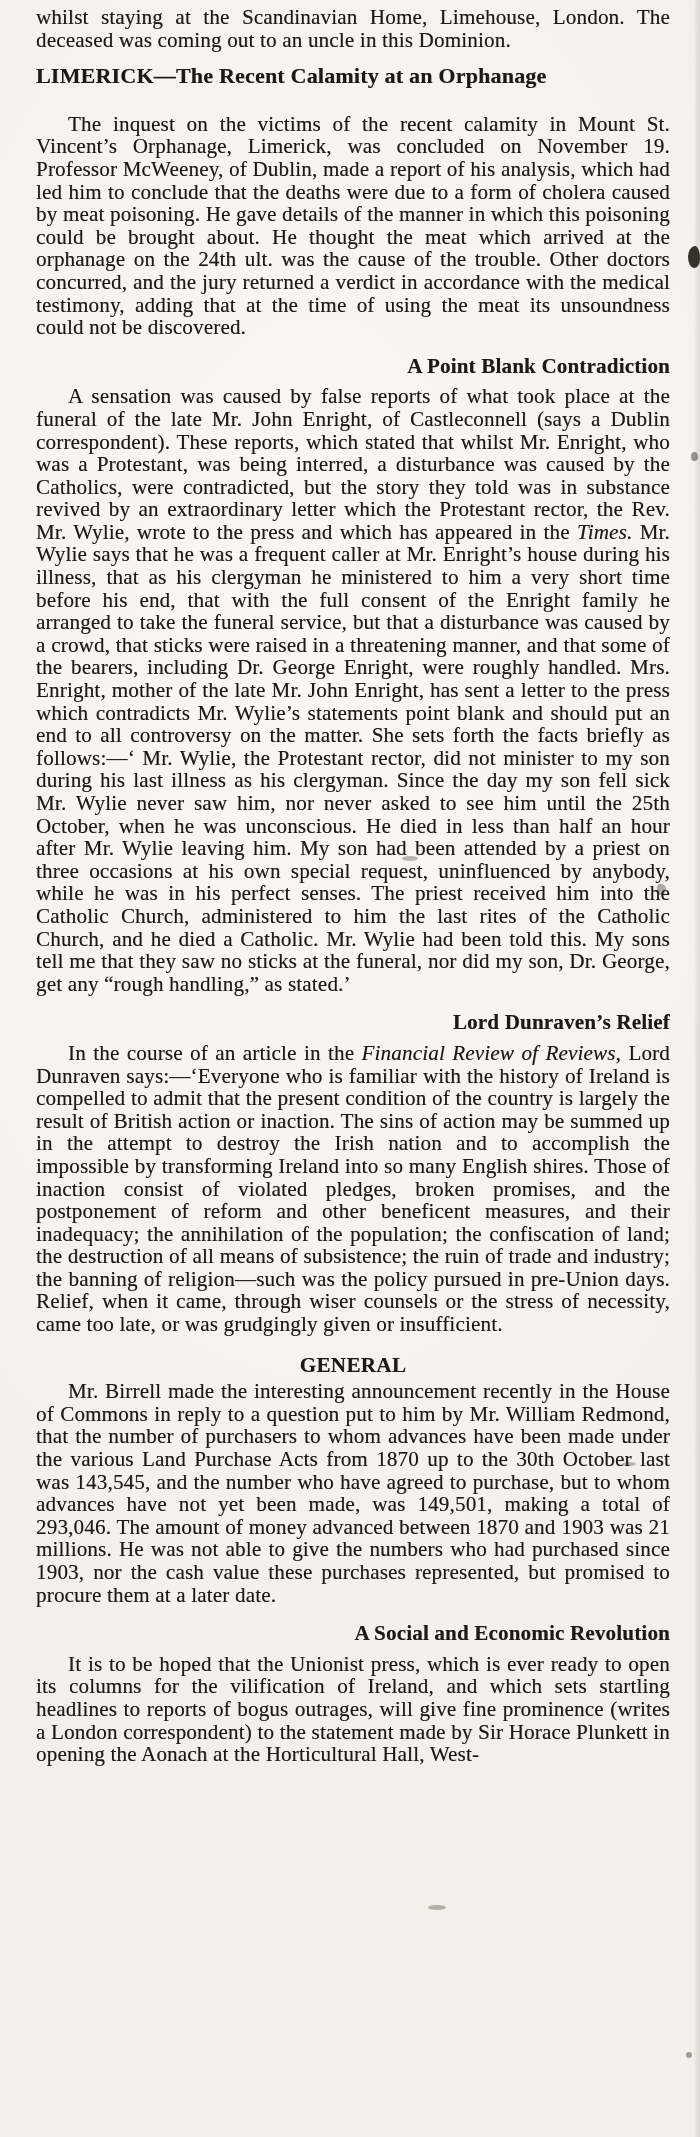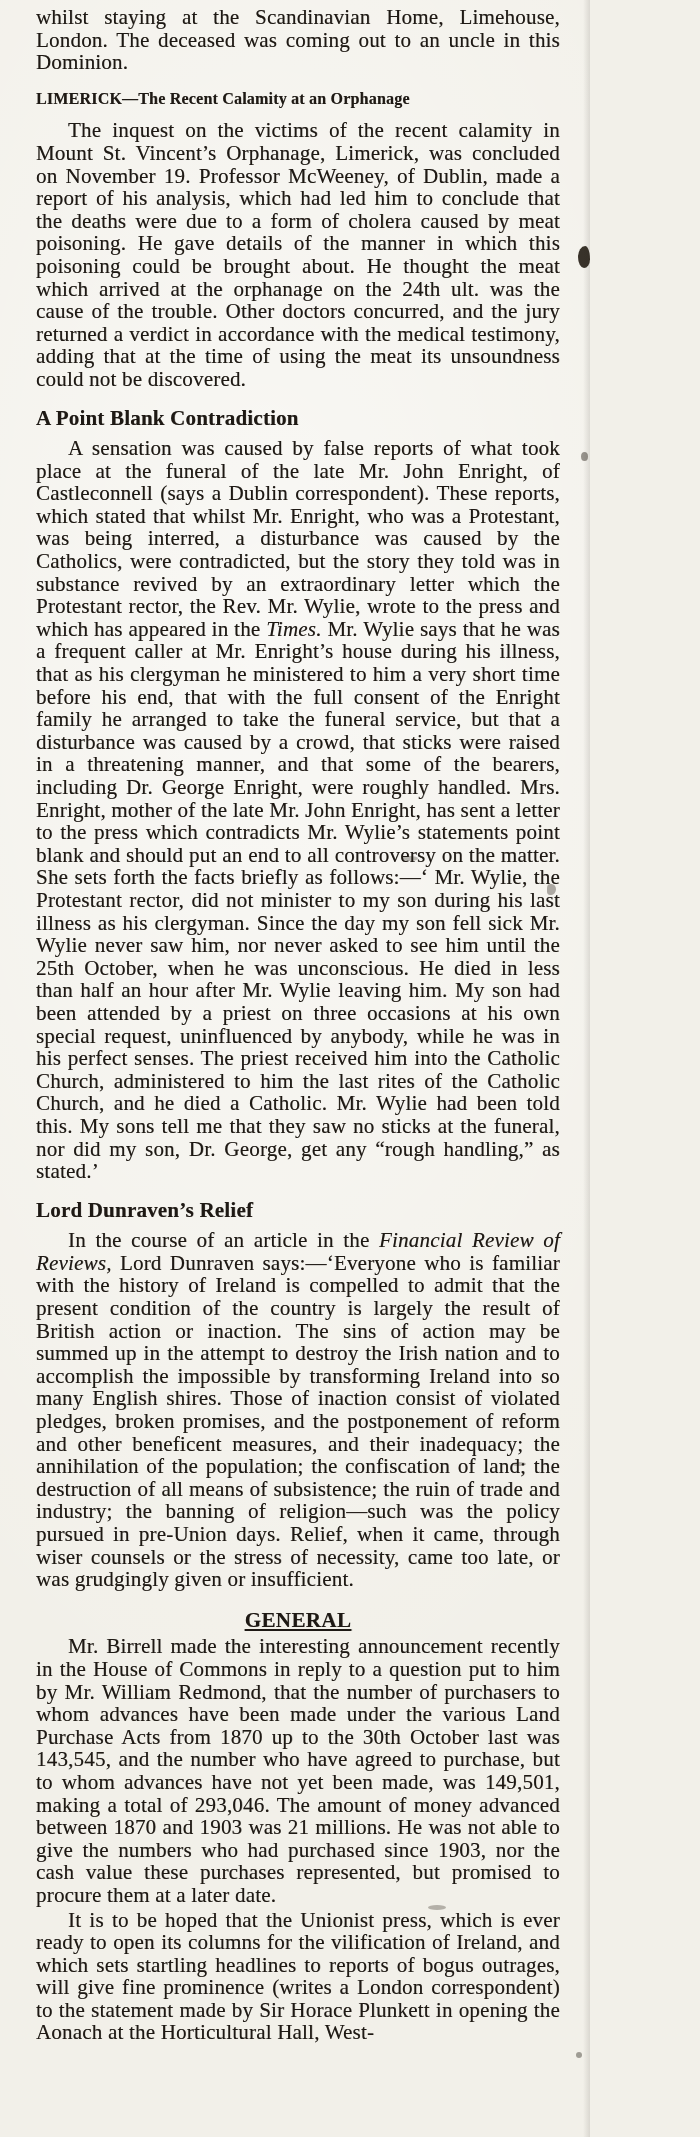--- a/index.html
+++ b/index.html
@@ -1,20 +1,20 @@
 <!DOCTYPE html>
 <html><head>
 <meta charset="utf-8">
 <style>
   * { box-sizing: border-box; }
   html, body { margin: 0; padding: 0; background: #f2f0e9; }
 
   .page {
     position: relative;
-    width: 590px;
+    width: 700px;
     min-height: 2137px;
     background-color: #f2f0e9;
     background-image: radial-gradient(ellipse 120% 70% at 45% 30%, rgba(255,255,255,0.55), rgba(255,255,255,0) 75%);
     padding: 6px 30px 26px 36px;
     font-family: "Liberation Serif", "DejaVu Serif", serif;
     font-size: 21px;
     line-height: 22.6px;
     letter-spacing: 0.2px;
     color: #1e1914;
     text-shadow: 0.3px 0 0 rgba(30,25,20,0.5);
@@ -22,35 +22,35 @@
   }
 
   .para {
     margin: 0 0 2px 0;
     text-align: justify;
     text-indent: 32px;
   }
   .para--no-indent { text-indent: 0; }
 
   .heading {
-    font-size: 16px;
+    font-size: 22px;
     font-weight: bold;
-    margin: 14px 0 9px 0;
+    margin: 14px 0 25px 0;
     letter-spacing: 0.2px;
   }
   .subheading {
     font-size: 21px;
     font-weight: bold;
     margin: 16px 0 8px 0;
+    text-align: right;
   }
   .subheading--centered {
     text-align: center;
     margin: 18px 0 4px 0;
     letter-spacing: 0.4px;
-    text-decoration: underline;
   }
 
   i { font-style: italic; }
 
   
   .speck { position: absolute; background: #241d14; pointer-events: none; }
   .speck--a { top: 246px; right: 0;    width: 12px; height: 22px; border-radius: 60% 40% 50% 50% / 50% 60% 40% 50%; opacity: 0.9; }
   .speck--b { top: 452px; right: 2px;  width: 7px;  height: 9px;  border-radius: 50%; opacity: 0.45; }
   .speck--c { top: 856px; left: 402px; width: 16px; height: 5px;  border-radius: 50%; opacity: 0.3; }
   .speck--d { top: 884px; right: 34px; width: 9px;  height: 11px; border-radius: 45% 55% 60% 40%; opacity: 0.35; }
@@ -77,20 +77,21 @@
   <h3 class="subheading">A Point Blank Contradiction</h3>
   <p class="para"><span>A sensation was caused by false reports of what took place at the funeral of the late Mr. John Enright, of Castleconnell (says a Dublin correspondent). These reports, which stated that whilst Mr. Enright, who was a Protestant, was being interred, a disturbance was caused by the Catholics, were contradicted, but the story they told was in substance revived by an extraordinary letter which the Protestant rector, the Rev. Mr. Wylie, wrote to the press and which has appeared in the </span><i>Times.</i><span> Mr. Wylie says that he was a frequent caller at Mr. Enright’s house during his illness, that as his clergyman he ministered to him a very short time before his end, that with the full consent of the Enright family he arranged to take the funeral service, but that a disturbance was caused by a crowd, that sticks were raised in a threatening manner, and that some of the bearers, including Dr. George Enright, were roughly handled. Mrs. Enright, mother of the late Mr. John Enright, has sent a letter to the press which contradicts Mr. Wylie’s statements point blank and should put an end to all controversy on the matter. She sets forth the facts briefly as follows:—‘ Mr. Wylie, the Protestant rector, did not minister to my son during his last illness as his clergyman. Since the day my son fell sick Mr. Wylie never saw him, nor never asked to see him until the 25th October, when he was unconscious. He died in less than half an hour after Mr. Wylie leaving him. My son had been attended by a priest on three occasions at his own special request, uninfluenced by anybody, while he was in his perfect senses. The priest received him into the Catholic Church, administered to him the last rites of the Catholic Church, and he died a Catholic. Mr. Wylie had been told this. My sons tell me that they saw no sticks at the funeral, nor did my son, Dr. George, get any “rough handling,” as stated.’</span></p>
 
   <h3 class="subheading">Lord Dunraven’s Relief</h3>
   <p class="para"><span>In the course of an article in the </span><i>Financial Review of Reviews,</i><span> Lord Dunraven says:—‘Everyone who is familiar with the history of Ireland is compelled to admit that the present condition of the country is largely the result of British action or inaction. The sins of action may be summed up in the attempt to destroy the Irish nation and to accomplish the impossible by transforming Ireland into so many English shires. Those of inaction consist of violated pledges, broken promises, and the postponement of reform and other beneficent measures, and their inadequacy; the annihilation of the population; the confiscation of land; the destruction of all means of subsistence; the ruin of trade and industry; the banning of religion—such was the policy pursued in pre-Union days. Relief, when it came, through wiser counsels or the stress of necessity, came too late, or was grudgingly given or insufficient.</span></p>
 
   <h3 class="subheading subheading--centered">GENERAL</h3>
 
   <p class="para">Mr. Birrell made the interesting announcement recently in the House of Commons in reply to a question put to him by Mr. William Redmond, that the number of purchasers to whom advances have been made under the various Land Purchase Acts from 1870 up to the 30th October last was 143,545, and the number who have agreed to purchase, but to whom advances have not yet been made, was 149,501, making a total of 293,046. The amount of money advanced between 1870 and 1903 was 21 millions. He was not able to give the numbers who had purchased since 1903, nor the cash value these purchases represented, but promised to procure them at a later date.</p>
 
+  <h3 class="subheading">A Social and Economic Revolution</h3>
   <p class="para">It is to be hoped that the Unionist press, which is ever ready to open its columns for the vilification of Ireland, and which sets startling headlines to reports of bogus outrages, will give fine prominence (writes a London correspondent) to the statement made by Sir Horace Plunkett in opening the Aonach at the Horticultural Hall, West-</p>
 
   <div class="speck speck--a"></div>
   <div class="speck speck--b"></div>
   <div class="speck speck--c"></div>
   <div class="speck speck--d"></div>
   <div class="speck speck--e"></div>
   <div class="speck speck--f"></div>
   <div class="speck speck--g"></div>
   <div class="edge-shade"></div>

